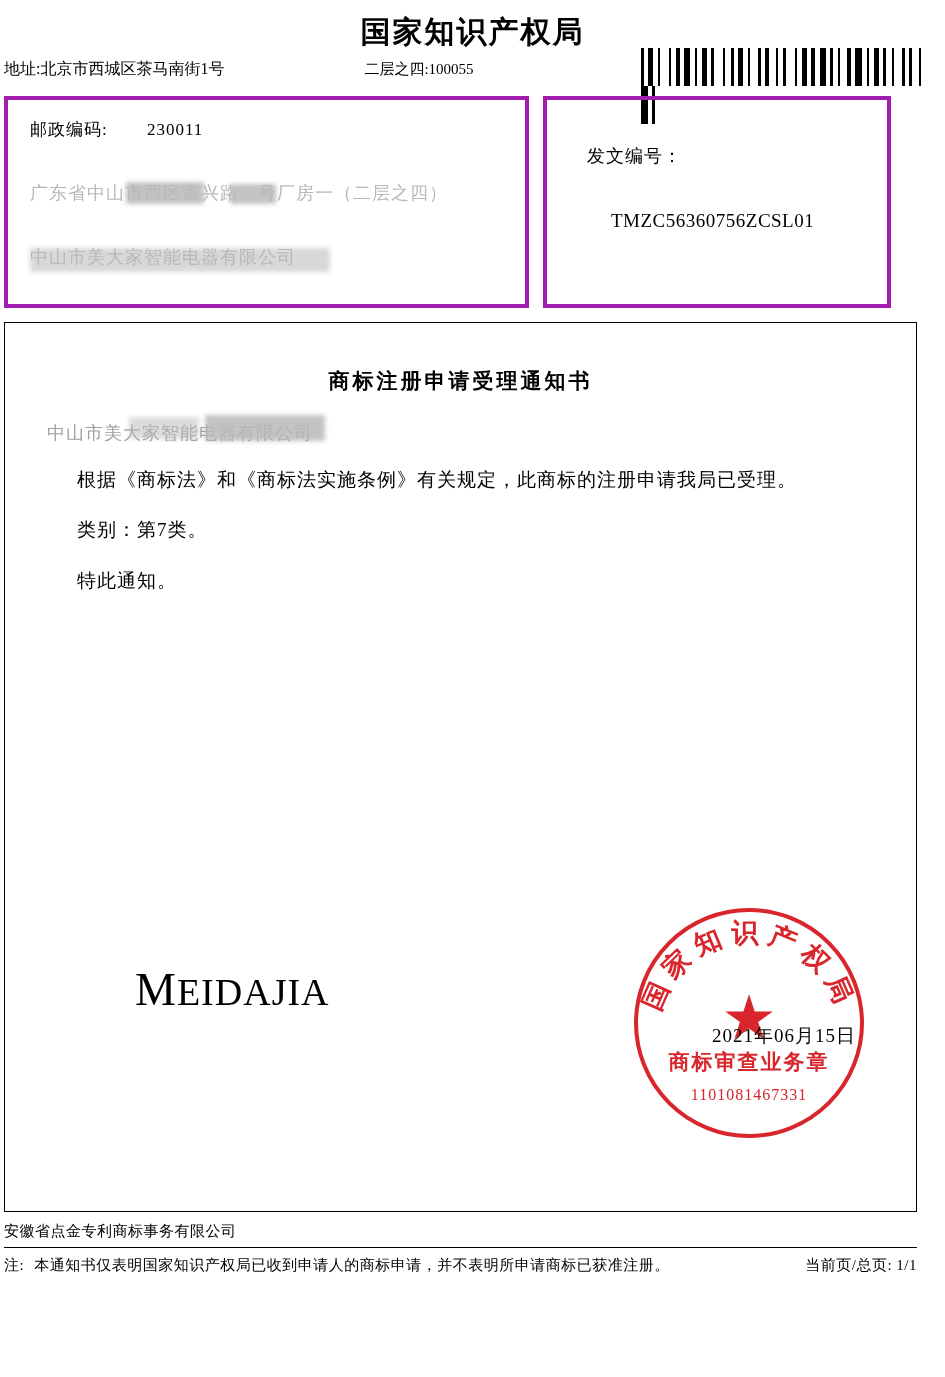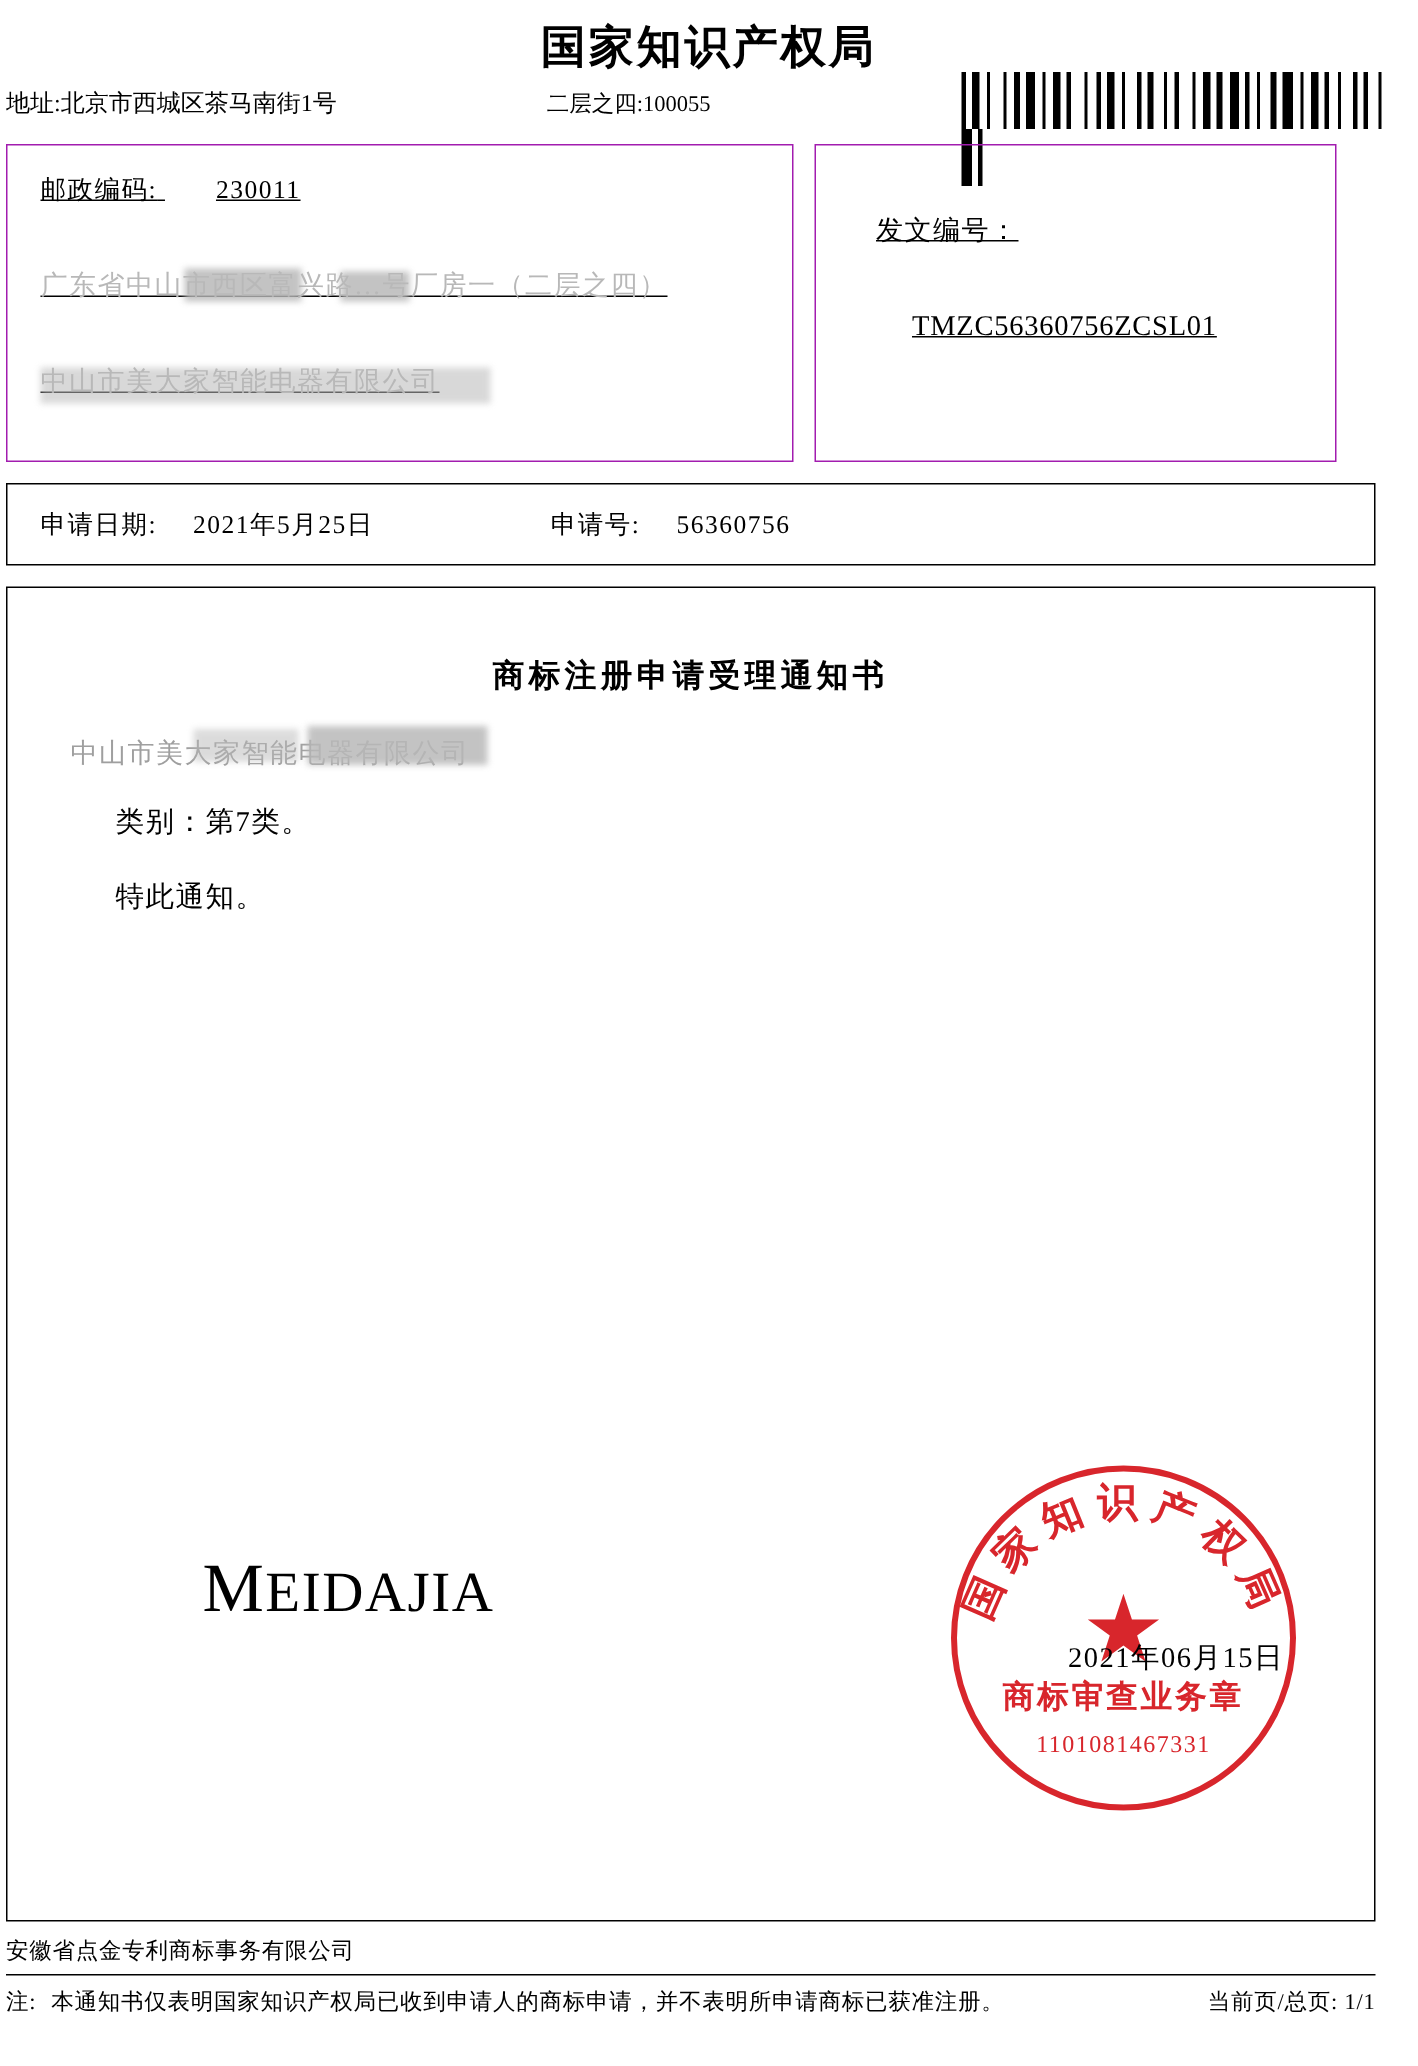--- a/index.html
+++ b/index.html
@@ -64,23 +64,22 @@
     vertical-align: top;
   }
 
   
   .boxes {
     display: flex;
     gap: 14px;
     margin-top: 8px;
   }
   .box {
-    border: 1px solid #a21caf;
+    border: 4px solid #a21caf;
     box-sizing: border-box;
-    text-decoration: underline;
   }
   .box-left {
     width: 525px;
     height: 212px;
     padding: 18px 22px;
     position: relative;
   }
   .box-right {
     width: 348px;
     height: 212px;
@@ -296,35 +295,29 @@
       <div class="blur-patch" style="left:222px; top:84px; width:46px; height:20px;"></div>
       <div class="blur-patch" style="left:22px; top:148px; width:300px; height:24px; opacity:.55;"></div>
     </div>
 
     <div class="box box-right">
       <div class="send-no-label">发文编号：</div>
       <div class="send-no-val">TMZC56360756ZCSL01</div>
     </div>
   </div>
 
-  <div class="date-box">
-    <span>申请日期:</span>
-    <span class="val">2021年5月25日</span>
-    <span class="gap"></span>
-    <span>申请号:</span>
-    <span class="val">56360756</span>
-  </div>
 
   <div class="main-box">
     <div class="main-title">商标注册申请受理通知书</div>
 
     <div class="applicant-redacted">中山市美大家智能电器有限公司</div>
     <div class="blur-patch" style="left:200px; top:92px; width:120px; height:26px;"></div>
     <div class="blur-patch" style="left:124px; top:94px; width:70px; height:22px; opacity:.5;"></div>
 
+    <div class="para">根据《商标法》和《商标法实施条例》有关规定，此商标的注册申请我局已受理。</div>
     <div class="para">类别：第7类。</div>
     <div class="para">特此通知。</div>
 
     <div class="brandmark">
       <span class="big">M</span><span>EIDAJIA</span>
     </div>
 
     <div class="seal">
       <div class="seal-ring"></div>
       <svg class="seal-arc" viewBox="0 0 230 230">

